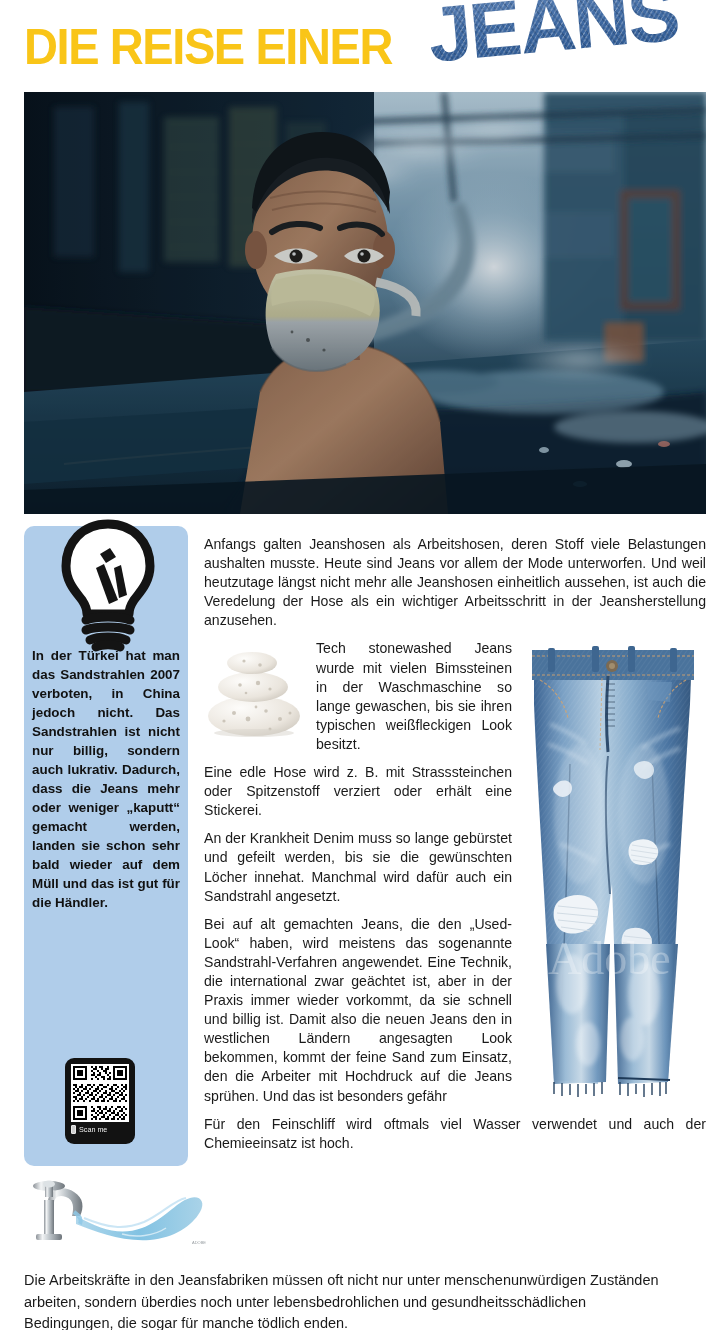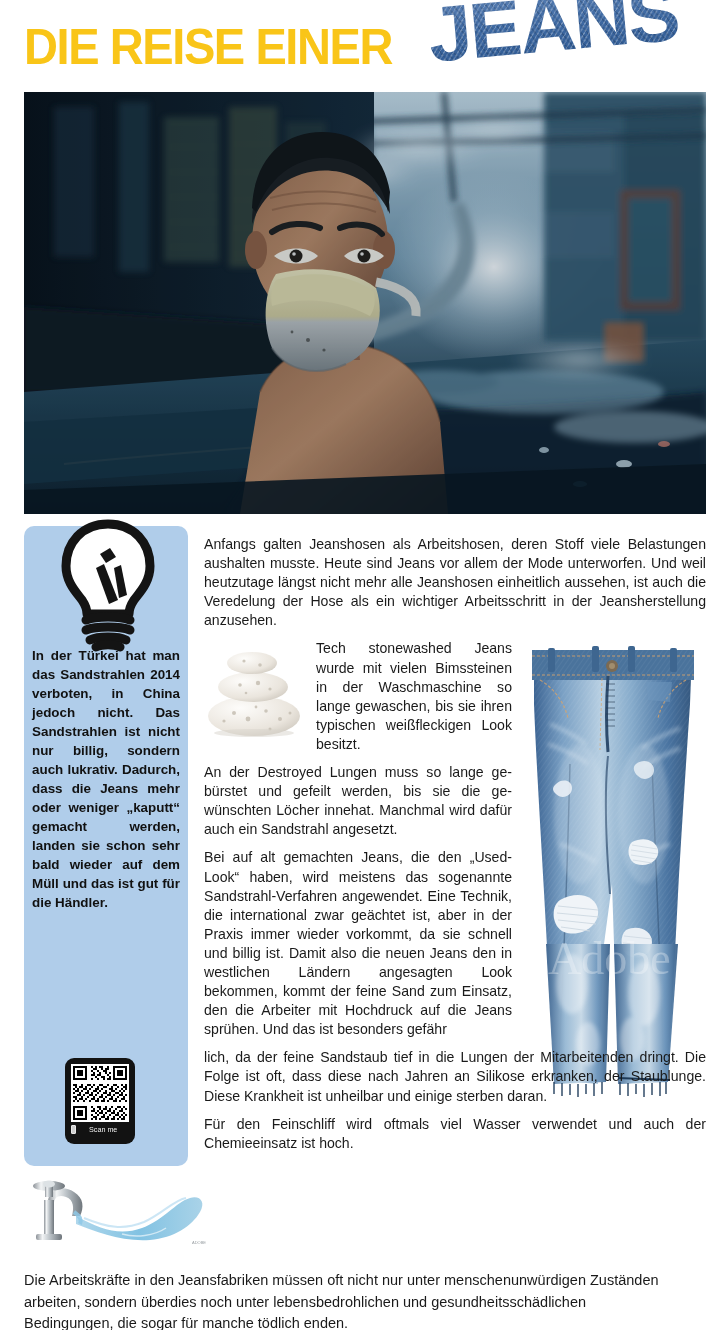--- a/index.html
+++ b/index.html
@@ -73,21 +73,21 @@
     word-spacing:0px;
   }
   .qr-box{
     position:absolute; left:65px; top:1058px;
     width:70px; height:86px;
     background:#121212; border-radius:9px;
     padding:6px 6px 2px 6px;
   }
   .qr-img{ width:58px; height:58px; background:#fff; display:block; }
   .qr-label{
-    display:flex; align-items:flex-start; gap:13px;
+    display:flex; align-items:flex-start; gap:3px;
     margin-top:3px; color:#f2f2f2; font-size:7.2px;
     font-family:"Liberation Sans", sans-serif;
   }
   .qr-phone{
     width:5px; height:9px; border:1px solid #e8e8e8; border-radius:1px;
     background:#cfcfcf; flex:0 0 auto;
   }
 
   
   .faucet{
@@ -327,21 +327,21 @@
       <path d="M44 131 C50 128 62 128 68 131"></path>
     </g>
     <g fill="#141414">
       <path d="M48 38 l10 -6 l6 9 l-10 6 Z"></path>
       <path d="M44 52 l8 -4 l14 36 l-9 4 Z"></path>
       <path d="M62 52 l7 -3 l6 30 l-8 3 Z"></path>
     </g>
   </svg>
 </div>
 
-<div class="side-text">In der Türkei hat man das Sand­strahlen 2014 ver­boten, in China jedoch nicht. Das Sandstrahlen ist nicht nur billig, sondern auch lu­krativ. Dadurch, dass die Jeans mehr oder weniger „kaputt“ gemacht werden, landen sie schon sehr bald wieder auf dem Müll und das ist gut für die Händler.</div>
+<div class="side-text">In der Türkei hat man das Sand­strahlen 2007 ver­boten, in China jedoch nicht. Das Sandstrahlen ist nicht nur billig, sondern auch lu­krativ. Dadurch, dass die Jeans mehr oder weniger „kaputt“ gemacht werden, landen sie schon sehr bald wieder auf dem Müll und das ist gut für die Händler.</div>
 
 <div class="qr-box">
   <svg class="qr-img" viewBox="0 0 29 29" shape-rendering="crispEdges">
     <rect width="29" height="29" fill="#ffffff"></rect>
     <g fill="#000000">
       <rect x="1" y="1" width="7" height="7"></rect>
         <rect x="2" y="2" width="5" height="5" fill="#fff"></rect>
         <rect x="3" y="3" width="3" height="3"></rect>
       <rect x="21" y="1" width="7" height="7"></rect>
         <rect x="22" y="2" width="5" height="5" fill="#fff"></rect>
@@ -711,23 +711,23 @@
             <circle cx="56" cy="24" r="1.8"></circle>
           <circle cx="66" cy="88" r="1.5"></circle>
             <circle cx="86" cy="72" r="1.5"></circle>
         </g>
         <ellipse cx="50" cy="92" rx="40" ry="4" fill="#d8d3cb" opacity="0.5"></ellipse>
       </svg>
     </div>
     <p class="para"><span>Tech </span><b>stonewashed Jeans</b><span> wurde mit vielen Bimsstei­nen in der Waschmaschine so lange gewaschen, bis sie ihren typischen weiß­fleckigen Look besitzt.</span></p>
   </div>
 
-
-  <p class="para narrow"><span>An der </span><b>Destroyed Lungen</b><span> muss so lange ge­bürstet und gefeilt werden, bis sie die ge­wünschten Löcher innehat. Manchmal wird dafür auch ein Sandstrahl angesetzt.</span></p>
+  <p class="para narrow">Eine edle Hose wird z. B. mit Strass­steinchen oder Spitzenstoff verziert oder er­hält eine Stickerei.</p>
+
+  <p class="para narrow"><span>An der </span><b>Krankheit Denim</b><span> muss so lange ge­bürstet und gefeilt werden, bis sie die ge­wünschten Löcher innehat. Manchmal wird dafür auch ein Sandstrahl angesetzt.</span></p>
 
   <p class="para narrow"><span>Bei auf alt gemachten Jeans, die den </span><b>„Used-Look“</b><span> haben, wird meistens das sogenannte Sandstrahl-Verfahren angewendet. Eine Tech­nik, die international zwar geächtet ist, aber in der Praxis immer wieder vorkommt, da sie schnell und billig ist. Damit also die neuen Jeans den in westlichen Ländern angesagten Look bekommen, kommt der feine Sand zum Einsatz, den die Arbeiter mit Hochdruck auf die Jeans sprühen. Und das ist besonders gefähr­</span></p>
 
-  <p class="para">lich, da der feine Sandstaub tief in die Lungen der Mitarbeitenden dringt. Die Folge ist oft, dass diese nach Jahren an Silikose erkran­ken, der Staublunge. Diese Krankheit ist unheilbar und einige ster­ben daran.</p>
 
   <p class="para">Für den Feinschliff wird oftmals viel Wasser verwendet und auch der Chemieeinsatz ist hoch.</p>
 </div>
 
 <p class="bottom-para">Die Arbeitskräfte in den Jeansfabriken müssen oft nicht nur unter menschenunwürdigen Zuständen arbeiten, sondern überdies noch unter lebensbedrohlichen und gesundheitsschäd­lichen Bedingungen, die sogar für manche tödlich enden.</p>
 
 </body></html>

